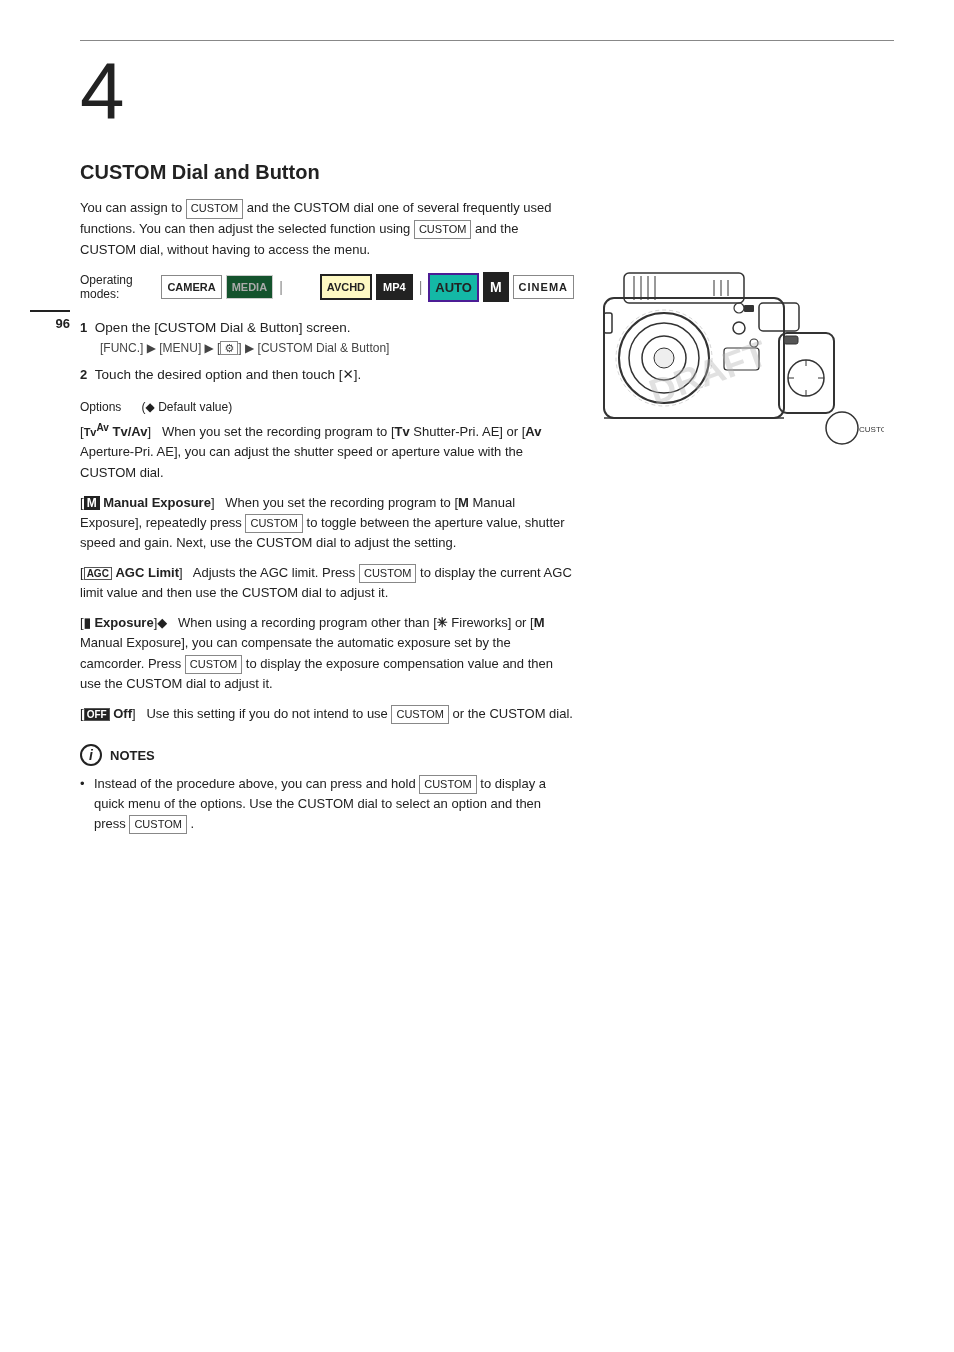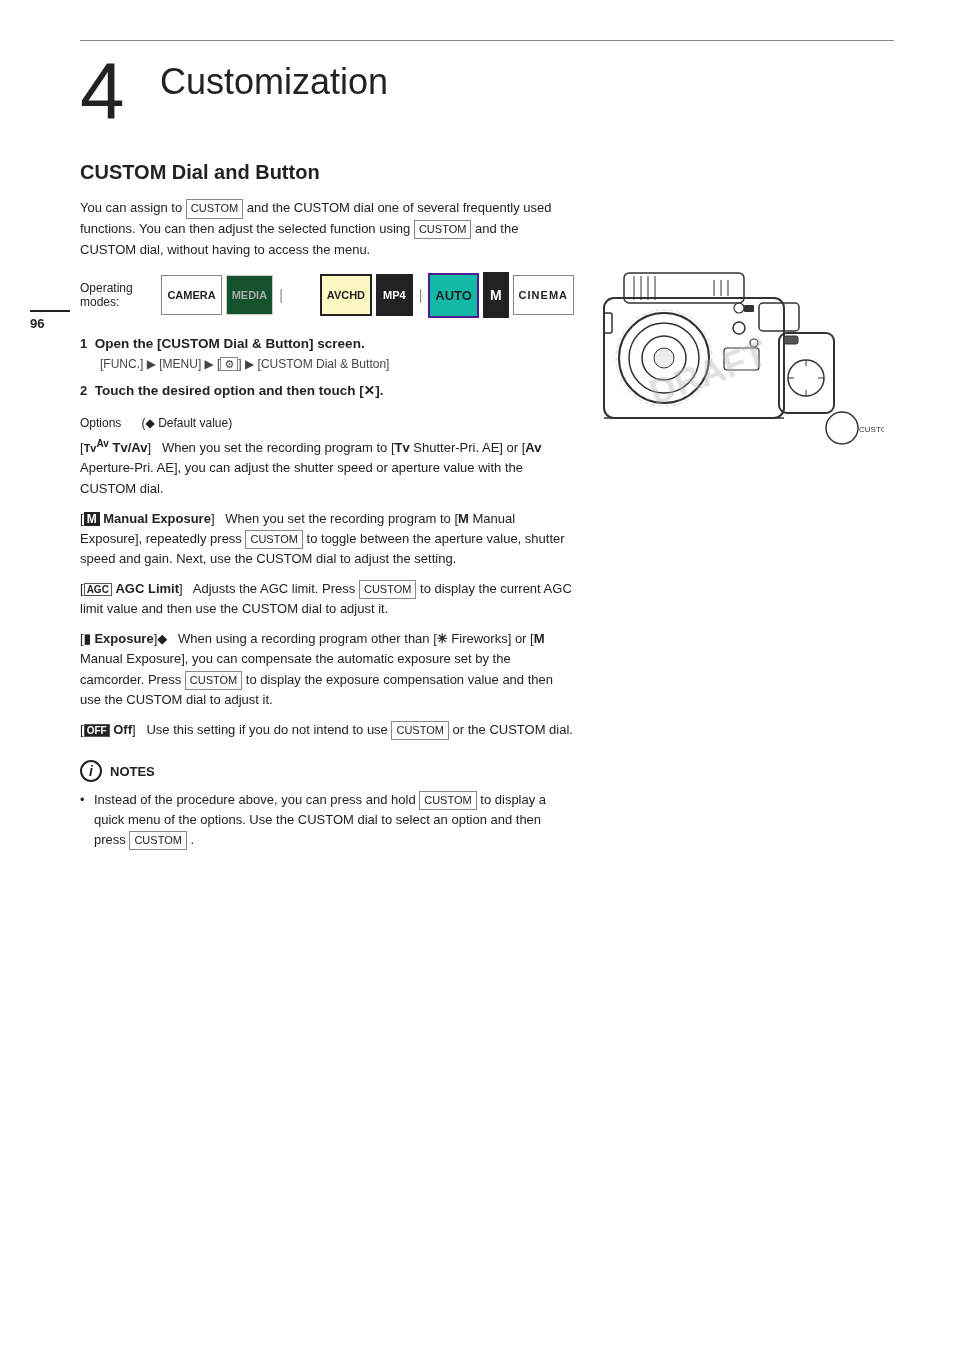--- a/index.html
+++ b/index.html
@@ -44,21 +44,21 @@
     .page-number-area {
       position: absolute;
       left: 30px;
       top: 310px;
       font-size: 13px;
       font-weight: bold;
       color: #222;
       border-top: 2px solid #222;
       padding-top: 4px;
       width: 40px;
-      text-align: left;
+      text-align: right;
     }
     .section-title {
       font-size: 20px;
       font-weight: bold;
       margin-bottom: 14px;
       margin-top: 6px;
     }
     .main-content {
       display: flex;
     }
@@ -86,21 +86,21 @@
       margin-bottom: 16px;
       font-size: 12px;
     }
     .mode-label {
       font-size: 12px;
       color: #222;
       margin-right: 4px;
     }
     .mode-box {
       border: 1px solid #888;
-      padding: 13px 5px;
+      padding: 5px 5px;
       font-size: 11px;
       font-weight: bold;
       color: #222;
       background: #fff;
     }
     .mode-box.camera { background: #fff; }
     .mode-box.media { background: #14532d; color: #888; border-color: #ccc; }
     .mode-box.avchd { background: #fef9c3; border: 2px solid #222; font-weight: bold; margin-left: 31px; }
     .mode-box.mp4 { background: #222; color: #fff; font-weight: bold; border: 2px solid #222; }
     .mode-box.auto { background: #14b8a6; border: 2px solid #4c1d95; font-weight: bold; font-size: 13px; }
@@ -113,21 +113,21 @@
     .step {
       margin-bottom: 8px;
       font-size: 13px;
       line-height: 1.5;
     }
     .step-number {
       font-weight: bold;
       margin-right: 4px;
     }
     .step-text {
-      font-weight: bold;
+      font-weight: normal;
       font-size: 13.5px;
       text-align: center;
     }
     .step-sub {
       padding-left: 20px;
       font-size: 12px;
       color: #444;
     }
     .inline-box {
       border: 1px solid #888;
@@ -198,21 +198,20 @@
     }
   </style>
 </head>
 <body>
 
 <div class="page">
   <div class="top-rule"></div>
 
   <div class="chapter-header">
     <div class="chapter-number">4</div>
-    <div class="chapter-title">Customization</div>
   </div>
 
   <div class="page-number-area">96</div>
 
   <div class="section-title">CUSTOM Dial and Button</div>
 
   <div class="main-content">
     <div class="left-col">
 
       <div class="intro-text">

